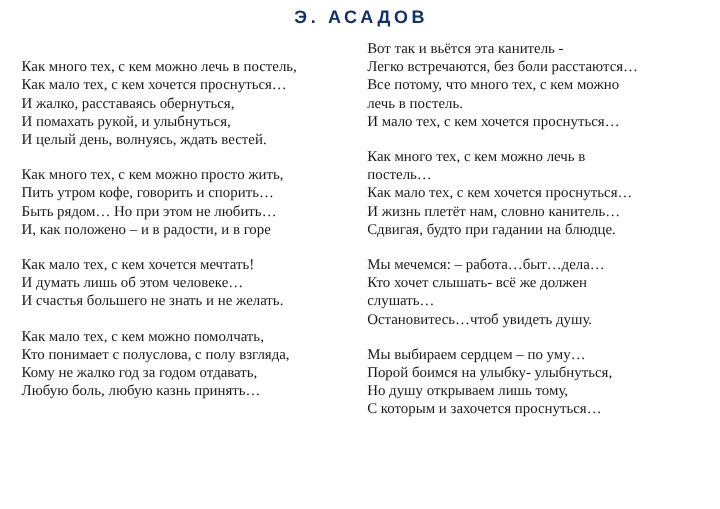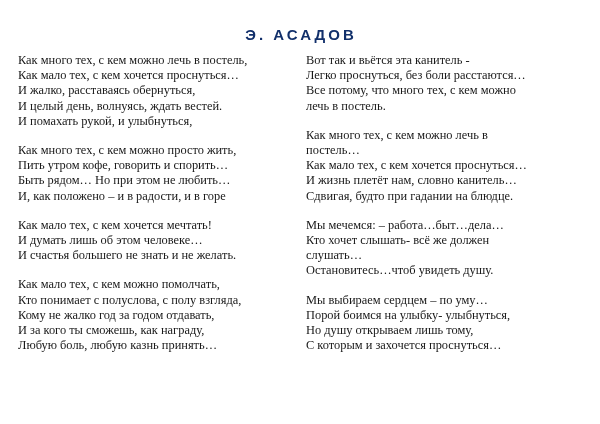--- a/index.html
+++ b/index.html
@@ -12,21 +12,21 @@
     background: #ffffff;
     font-family: "Liberation Serif", serif;
     color: #1a1a1a;
     overflow: hidden;
   }
   .page {
     position: relative;
     width: 600px;
     height: 424px;
     box-sizing: border-box;
-    padding: 24px 12px 6px 14px;
+    padding: 4px 12px 6px 14px;
   }
   .title {
     text-align: center;
     font-family: "Liberation Sans", sans-serif;
     font-weight: bold;
     font-size: 15px;
     letter-spacing: 3px;
     color: #12306b;
     margin: 2px 0 10px 0;
   }
@@ -60,54 +60,54 @@
   <div class="title">Э. АСАДОВ</div>
 
   <div class="columns">
 
     <div class="col left">
 
       <div class="stanza">
         <div class="line">Как много тех, с кем можно лечь в постель,</div>
         <div class="line">Как мало тех, с кем хочется проснуться…</div>
         <div class="line">И жалко, расставаясь обернуться,</div>
+        <div class="line">И помахать рукой, и улыбнуться,</div>
         <div class="line">И целый день, волнуясь, ждать вестей.</div>
-        <div class="line">И помахать рукой, и улыбнуться,</div>
       </div>
 
       <div class="stanza">
         <div class="line">Как много тех, с кем можно просто жить,</div>
         <div class="line">Пить утром кофе, говорить и спорить…</div>
         <div class="line">Быть рядом… Но при этом не любить…</div>
         <div class="line">И, как положено – и в радости, и в горе</div>
       </div>
 
       <div class="stanza">
         <div class="line">Как мало тех, с кем хочется мечтать!</div>
         <div class="line">И думать лишь об этом человеке…</div>
         <div class="line">И счастья большего не знать и не желать.</div>
       </div>
 
       <div class="stanza">
         <div class="line">Как мало тех, с кем можно помолчать,</div>
         <div class="line">Кто понимает с полуслова, с полу взгляда,</div>
         <div class="line">Кому не жалко год за годом отдавать,</div>
-        <div class="line">И за кого ты сможешь, как награду,</div>
         <div class="line">Любую боль, любую казнь принять…</div>
       </div>
 
     </div>
 
     <div class="col right">
 
       <div class="stanza">
         <div class="line">Вот так и вьётся эта канитель -</div>
-        <div class="line">Легко проснуться, без боли расстаются…</div>
+        <div class="line">Легко встречаются, без боли расстаются…</div>
         <div class="line">Все потому, что много тех, с кем можно</div>
         <div class="line">лечь в постель.</div>
+        <div class="line">И мало тех, с кем хочется проснуться…</div>
       </div>
 
       <div class="stanza">
         <div class="line">Как много тех, с кем можно лечь в</div>
         <div class="line">постель…</div>
         <div class="line">Как мало тех, с кем хочется проснуться…</div>
         <div class="line">И жизнь плетёт нам, словно канитель…</div>
         <div class="line">Сдвигая, будто при гадании на блюдце.</div>
       </div>
 

